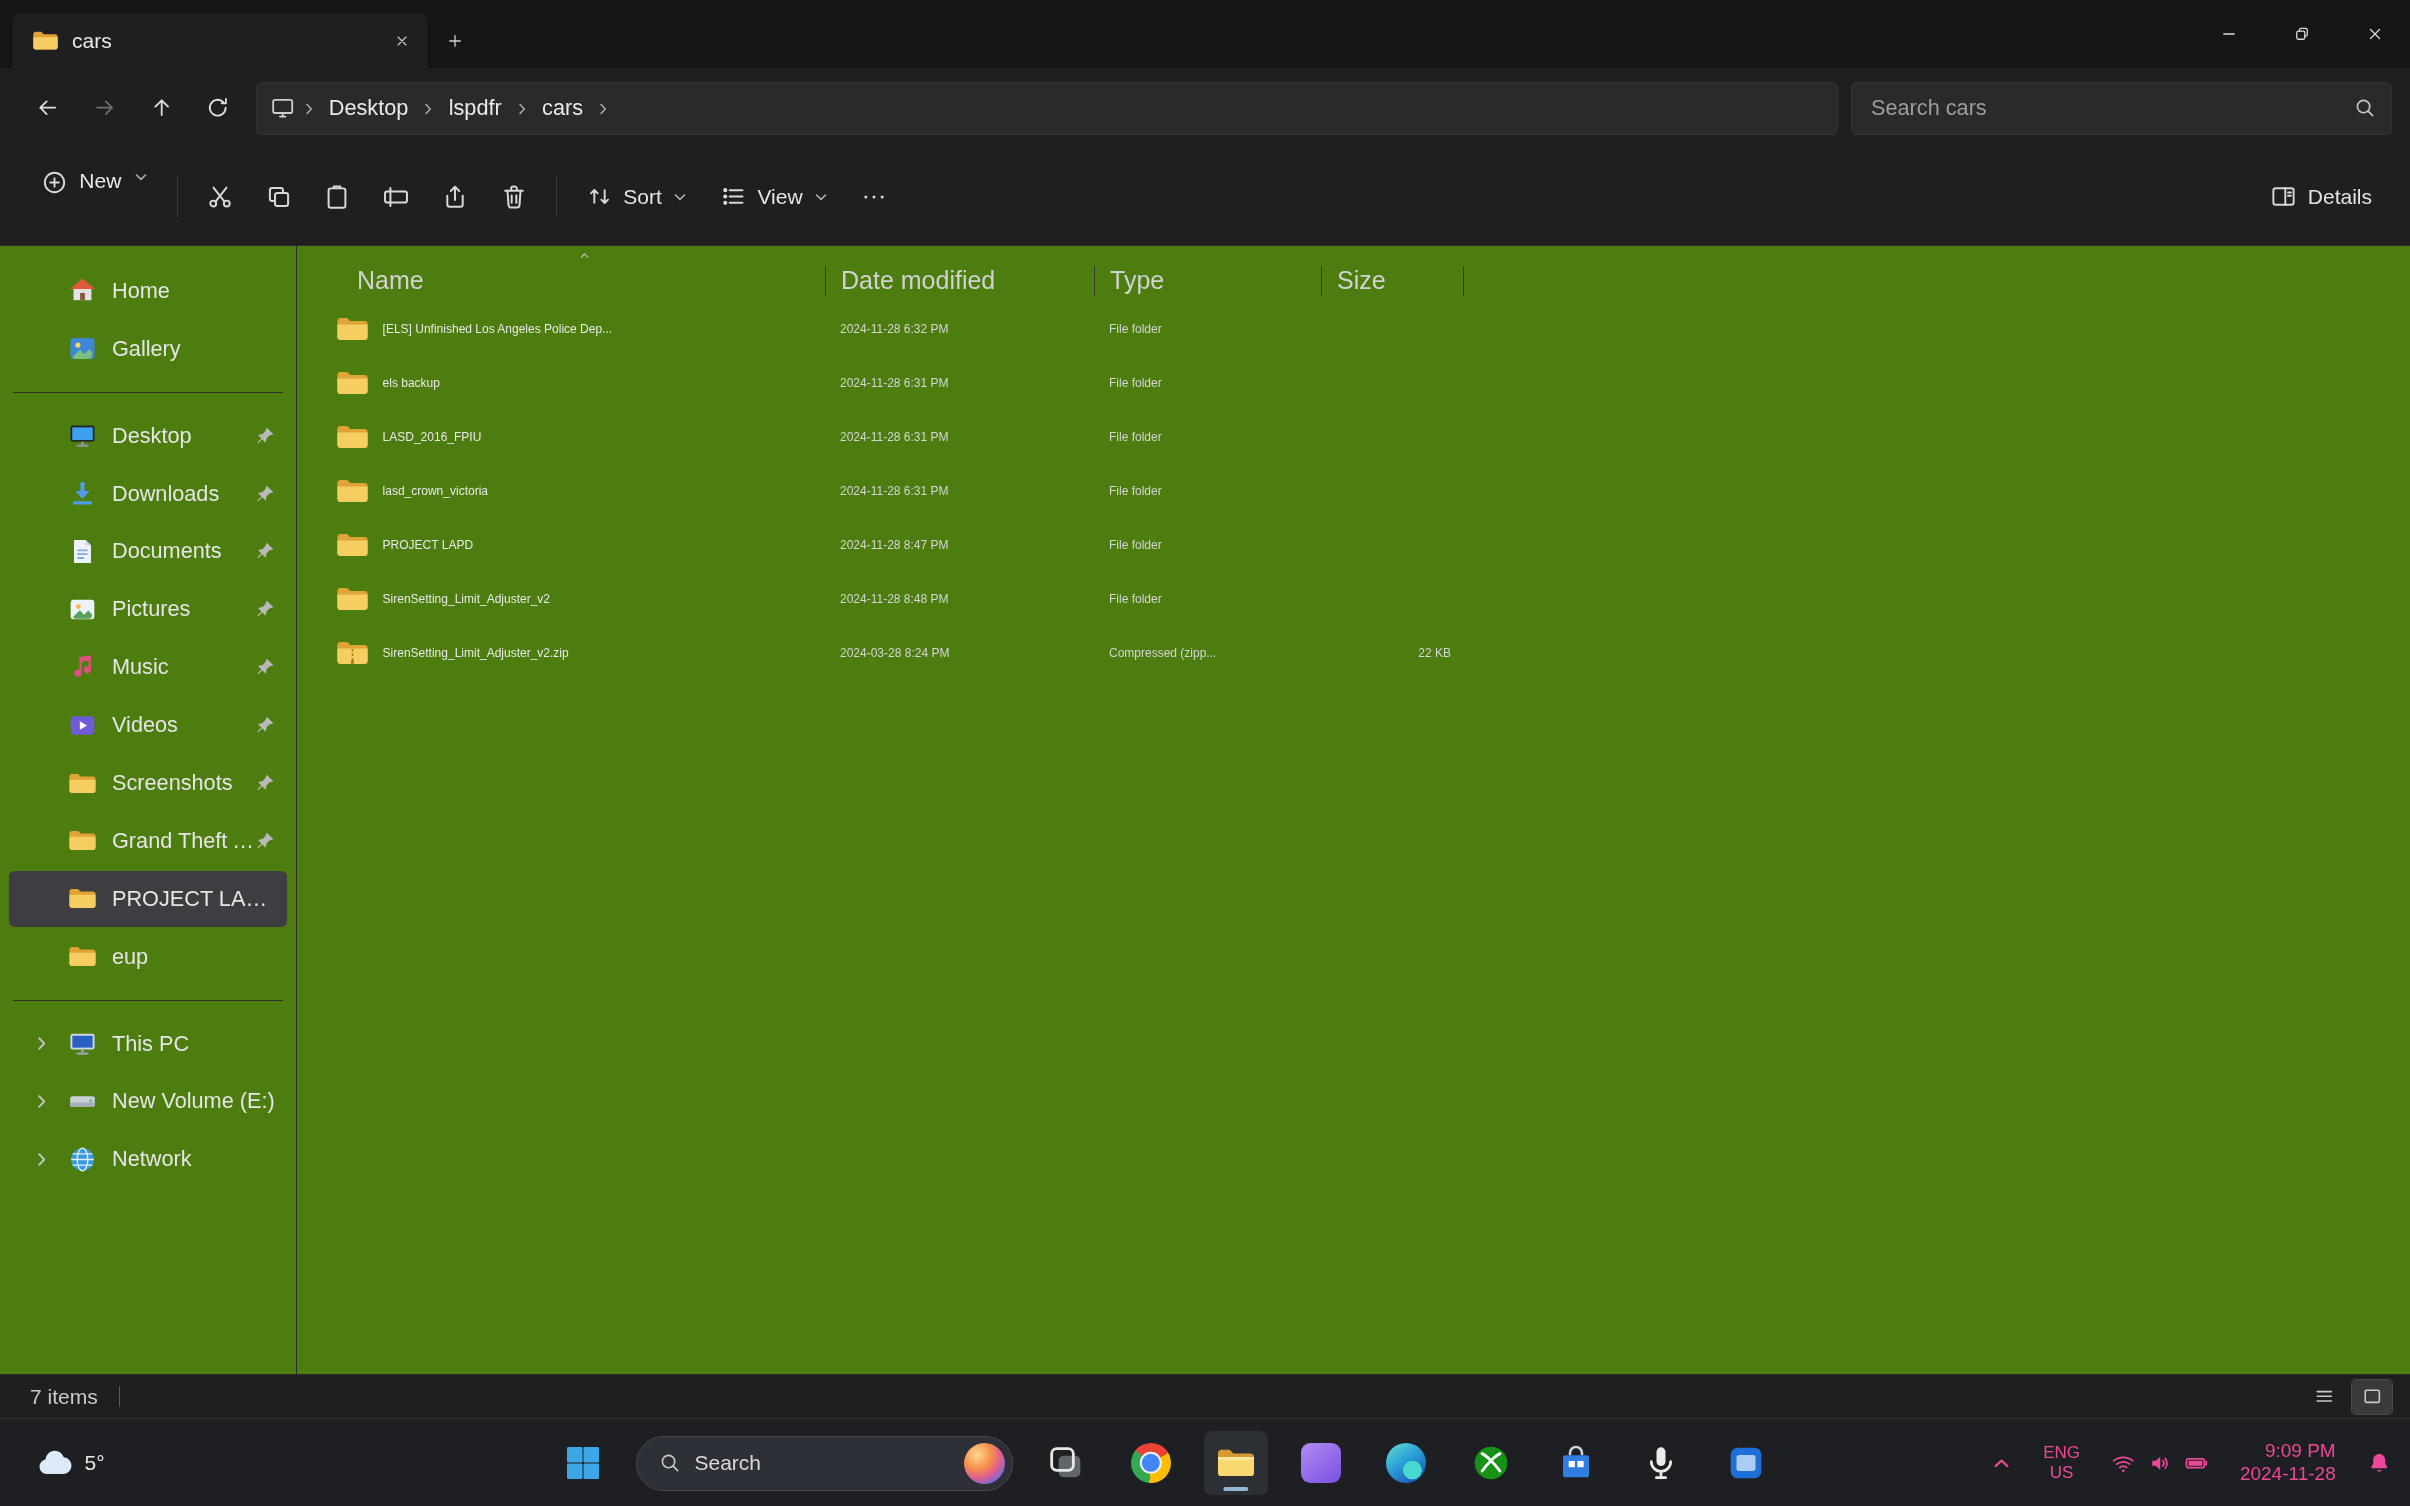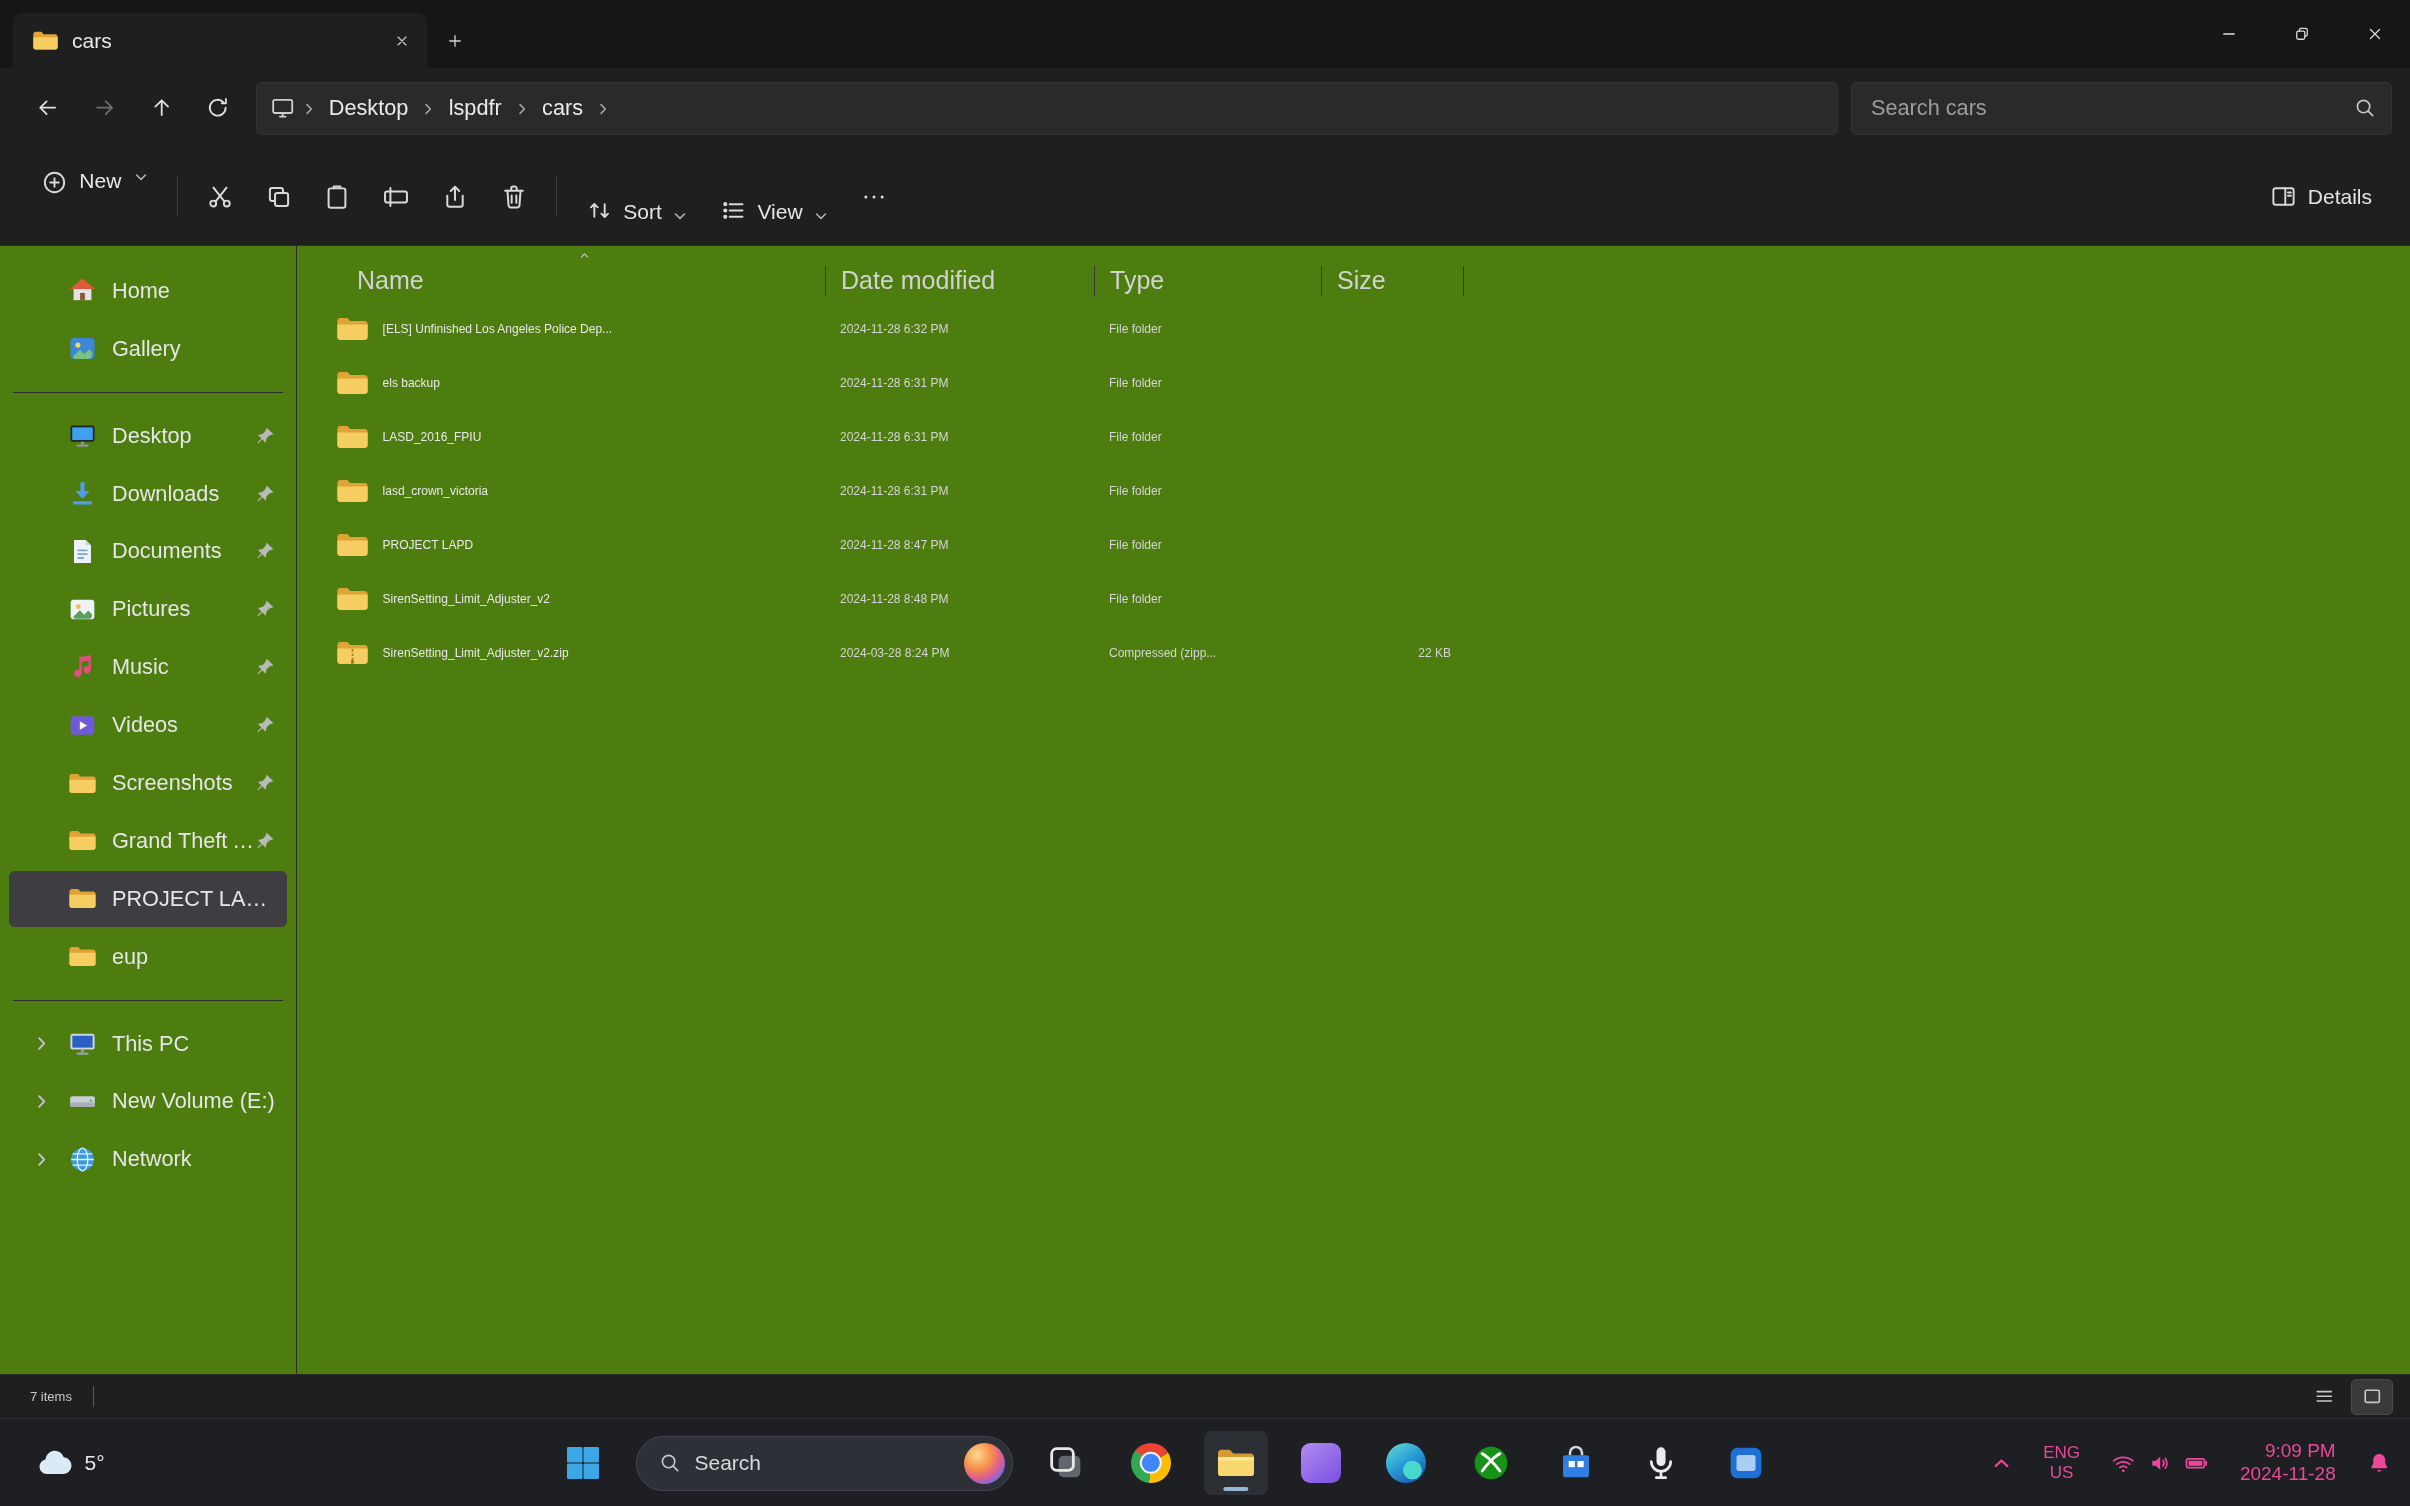--- a/index.html
+++ b/index.html
@@ -43,21 +43,21 @@
 .search-ic{width:23.5px;height:23.5px;color:#c6c6c6}
 
 
 .toolbar{flex:none;height:98px;background:#1f1f1f;display:flex;align-items:center;padding:0 26px;border-bottom:0.9px solid #2d2d2d}
 .tb-new{height:56px;display:flex;align-items:flex-start;gap:11.3px;padding:0 15px;border-radius:5.6px;color:#e8e8e8}
 .ic-main{width:27px;height:27px;color:#d9d9d9}
 .chev-dn{width:16px;height:16px;color:#b0b0b0}
 .tb-sep{width:0.9px;height:41px;background:#3b3b3b;margin:0 13px}
 .tb-ibtn{width:55px;height:55px;border-radius:5.6px;display:flex;align-items:center;justify-content:center;color:#d9d9d9;margin:0 1.9px}
 .tb-ibtn .ic{width:28px;height:28px}
-.tb-lbtn{height:55px;display:flex;align-items:flex-end;gap:10.4px;padding:0 14px;border-radius:5.6px;color:#e4e4e4;margin:0 1.9px}
+.tb-lbtn{height:55px;display:flex;align-items:center;gap:10.4px;padding:0 14px;border-radius:5.6px;color:#e4e4e4;margin:0 1.9px}
 .tb-details{margin-left:auto;height:55px;display:flex;align-items:center;gap:11.3px;padding:0 13px;border-radius:5.6px;color:#e4e4e4}
 
 
 .main{flex:1;display:flex;min-height:0}
 .sidebar{flex:none;width:297px;border-right:0.9px solid #2b2b2b;padding-top:15px;overflow:hidden}
 .nav-item{height:56px;margin:1.9px 9.4px;border-radius:5.6px;display:flex;align-items:center;padding:0 11.3px 0 22.6px;font-size:21.7px;color:#e6e6e6}
 .nav-item.selected{background:#3d3d42}
 .chev-slot{width:36px;flex:none;display:flex;align-items:center;color:#c3c3c3}
 .chev-slot .ic{width:19px;height:19px}
 .ni-icon{width:29px;height:29px;flex:none;display:inline-flex}
@@ -76,21 +76,21 @@
 .rows{flex:1;overflow:hidden}
 .file-row{display:grid;grid-template-columns:513px 269px 227px 143px;margin-left:15px;height:54px;align-items:center;font-size:12px}
 .cell-name{display:flex;align-items:center;gap:13px;padding-left:22.6px;min-width:0}
 .f-icon{width:35px;height:28px;flex:none;display:inline-flex}
 .f-label{white-space:nowrap;overflow:hidden;text-overflow:ellipsis}
 .cell-date,.cell-type{padding-left:15px;color:#d6d6d6;white-space:nowrap;overflow:hidden}
 .cell-size{padding-right:13px;color:#d6d6d6;text-align:right;white-space:nowrap}
 
 
 .statusbar{flex:none;height:44px;display:flex;align-items:center;background:#1f1f1f;border-top:0.9px solid #2b2b2b;
-     padding:0 19px 0 30px;font-size:13px;color:#cbcbcb}
+     padding:0 19px 0 30px;font-size:21px;color:#cbcbcb}
 .sb-sep{width:0.9px;height:21px;background:#5a5a5a;margin-left:21px}
 .sb-toggles{margin-left:auto;display:flex;gap:7.5px}
 .sb-btn{width:40px;height:34px;border-radius:3.8px;display:flex;align-items:center;justify-content:center;color:#c9c9c9}
 .sb-btn .ic{width:22.6px;height:22.6px}
 .sb-btn.selected{background:#3a3a3a;outline:0.9px solid #4a4a4a}
 
 
 .taskbar{position:absolute;left:0;right:0;bottom:0;height:89px;background:#1d1f23;border-top:0.9px solid #2b2d30}
 .tb-weather{position:absolute;left:19px;top:50%;transform:translateY(-50%);height:68px;display:flex;align-items:center;gap:7.5px;
      padding:0 13px;border-radius:7.5px;font-size:21px;color:#e8e8e8}

